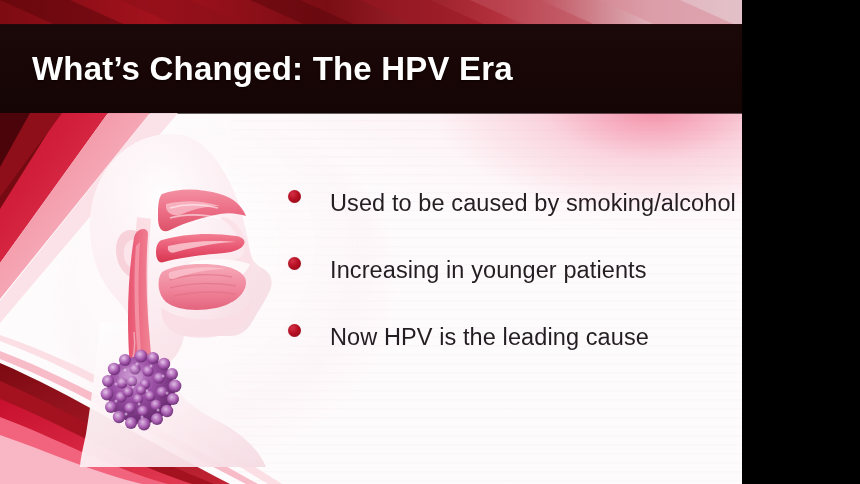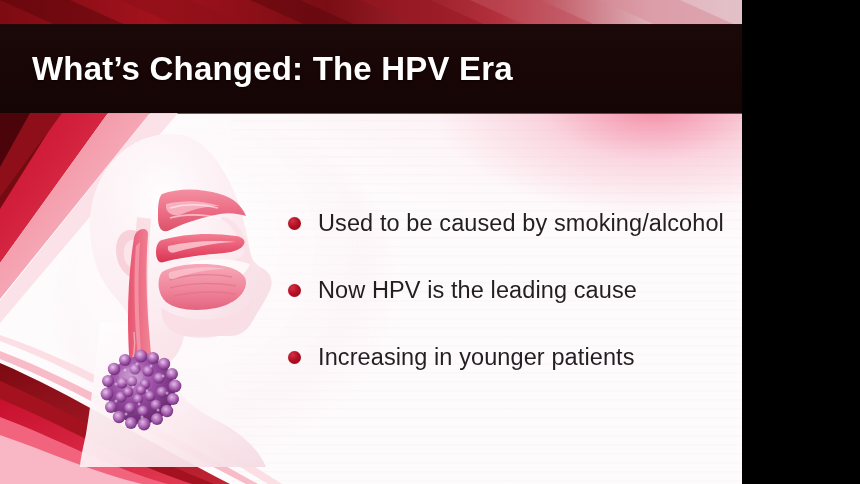--- a/index.html
+++ b/index.html
@@ -61,21 +61,21 @@
   
   .anatomy{position:absolute;left:70px;top:122px;width:240px;height:345px;}
   .anatomy svg{display:block;}
 
   
   .virus{position:absolute;left:95px;top:338px;width:92px;height:100px;}
   .virus svg{display:block;}
 
   
   .bullets{position:absolute;left:288px;top:190px;width:560px;}
-  .bullet-row{display:flex;align-items:center;height:67px;}
+  .bullet-row{display:flex;align-items:flex-start;height:67px;gap:12px;}
   .bullet-dot{
     width:13px;height:13px;border-radius:50%;flex:0 0 13px;
     background:radial-gradient(circle at 35% 30%, #d33047 0%, #b50f22 45%, #8d0a1a 100%);
     margin-right:17px;
     box-shadow:0 0 1px rgba(0,0,0,.25);
   }
   .bullet-text{
     color:#241e22;font-size:23.5px;font-weight:normal;white-space:nowrap;
     letter-spacing:.1px;
   }
@@ -345,23 +345,23 @@
 
   <div class="bullets">
 
     <div class="bullet-row">
       <span class="bullet-dot"></span>
       <span class="bullet-text">Used to be caused by smoking/alcohol</span>
     </div>
 
     <div class="bullet-row">
       <span class="bullet-dot"></span>
+      <span class="bullet-text">Increasing in younger patients</span>
+    </div>
+
+    <div class="bullet-row">
+      <span class="bullet-dot"></span>
       <span class="bullet-text">Now HPV is the leading cause</span>
     </div>
 
-    <div class="bullet-row">
-      <span class="bullet-dot"></span>
-      <span class="bullet-text">Increasing in younger patients</span>
-    </div>
-
   </div>
 
 </div>
 
 </body></html>

